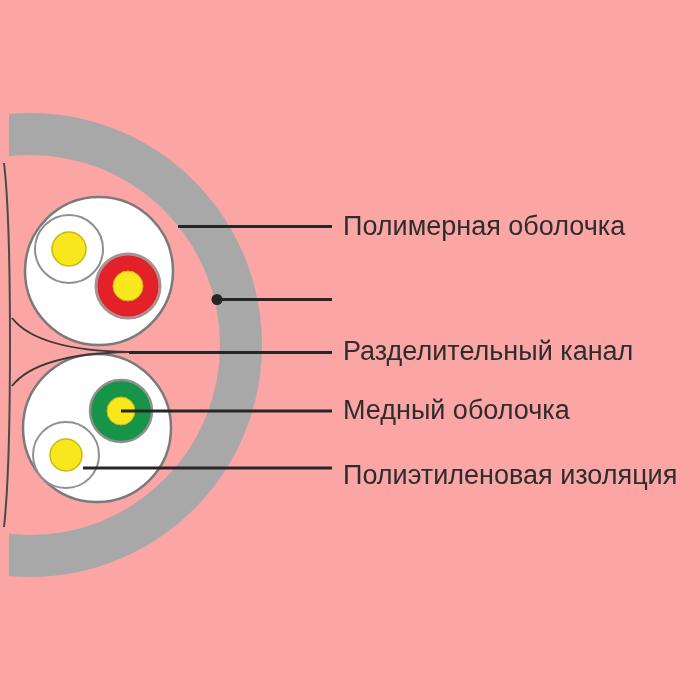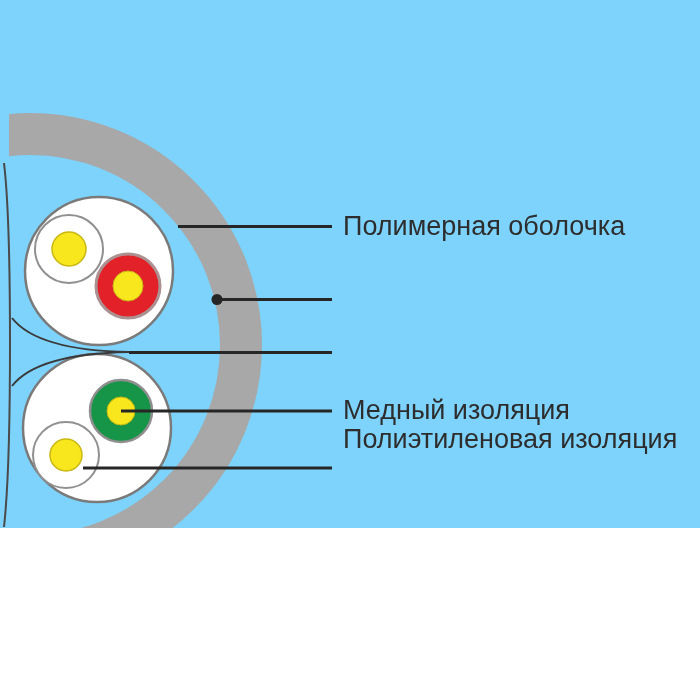--- a/index.html
+++ b/index.html
@@ -1,19 +1,19 @@
 <!DOCTYPE html>
 <html><head>
 <meta charset="utf-8">
 <style>
   html,body{margin:0;padding:0;background:#ffffff;}
   .stage{
     position:relative;
-    width:700px;height:528px;
-    background:#7dd3fc;
+    width:700px;height:700px;
+    background:#fca5a5;
     font-family:"Liberation Sans", sans-serif;
     overflow:hidden;
   }
   .stage svg{position:absolute;left:0;top:0;}
   .diagram-label{
     position:absolute;
     left:343px;
     transform:translateY(-50%);
     font-size:27px;
     line-height:1.15;
@@ -60,16 +60,17 @@
     <circle cx="217" cy="299.5" r="5.5" fill="#262626"></circle>
 
     <line x1="178" y1="226.5" x2="332" y2="226.5" stroke-width="3" stroke="#262626"></line>
     <line x1="221" y1="299.5" x2="332" y2="299.5" stroke-width="3" stroke="#262626"></line>
     <line x1="129" y1="352.5" x2="332" y2="352.5" stroke-width="3" stroke="#262626"></line>
     <line x1="121" y1="411" x2="332" y2="411" stroke-width="3" stroke="#262626"></line>
     <line x1="83" y1="468" x2="332" y2="468" stroke-width="3" stroke="#262626"></line>
   </svg>
 
   <div class="diagram-label" style="top:227px">Полимерная оболочка</div>
-  <div class="diagram-label" style="top:411px">Медный изоляция</div>
-  <div class="diagram-label" style="top:440px">Полиэтиленовая изоляция</div>
+  <div class="diagram-label" style="top:352px">Разделительный канал</div>
+  <div class="diagram-label" style="top:411px">Медный оболочка</div>
+  <div class="diagram-label" style="top:476px">Полиэтиленовая изоляция</div>
 
 </div>
 
 </body></html>

